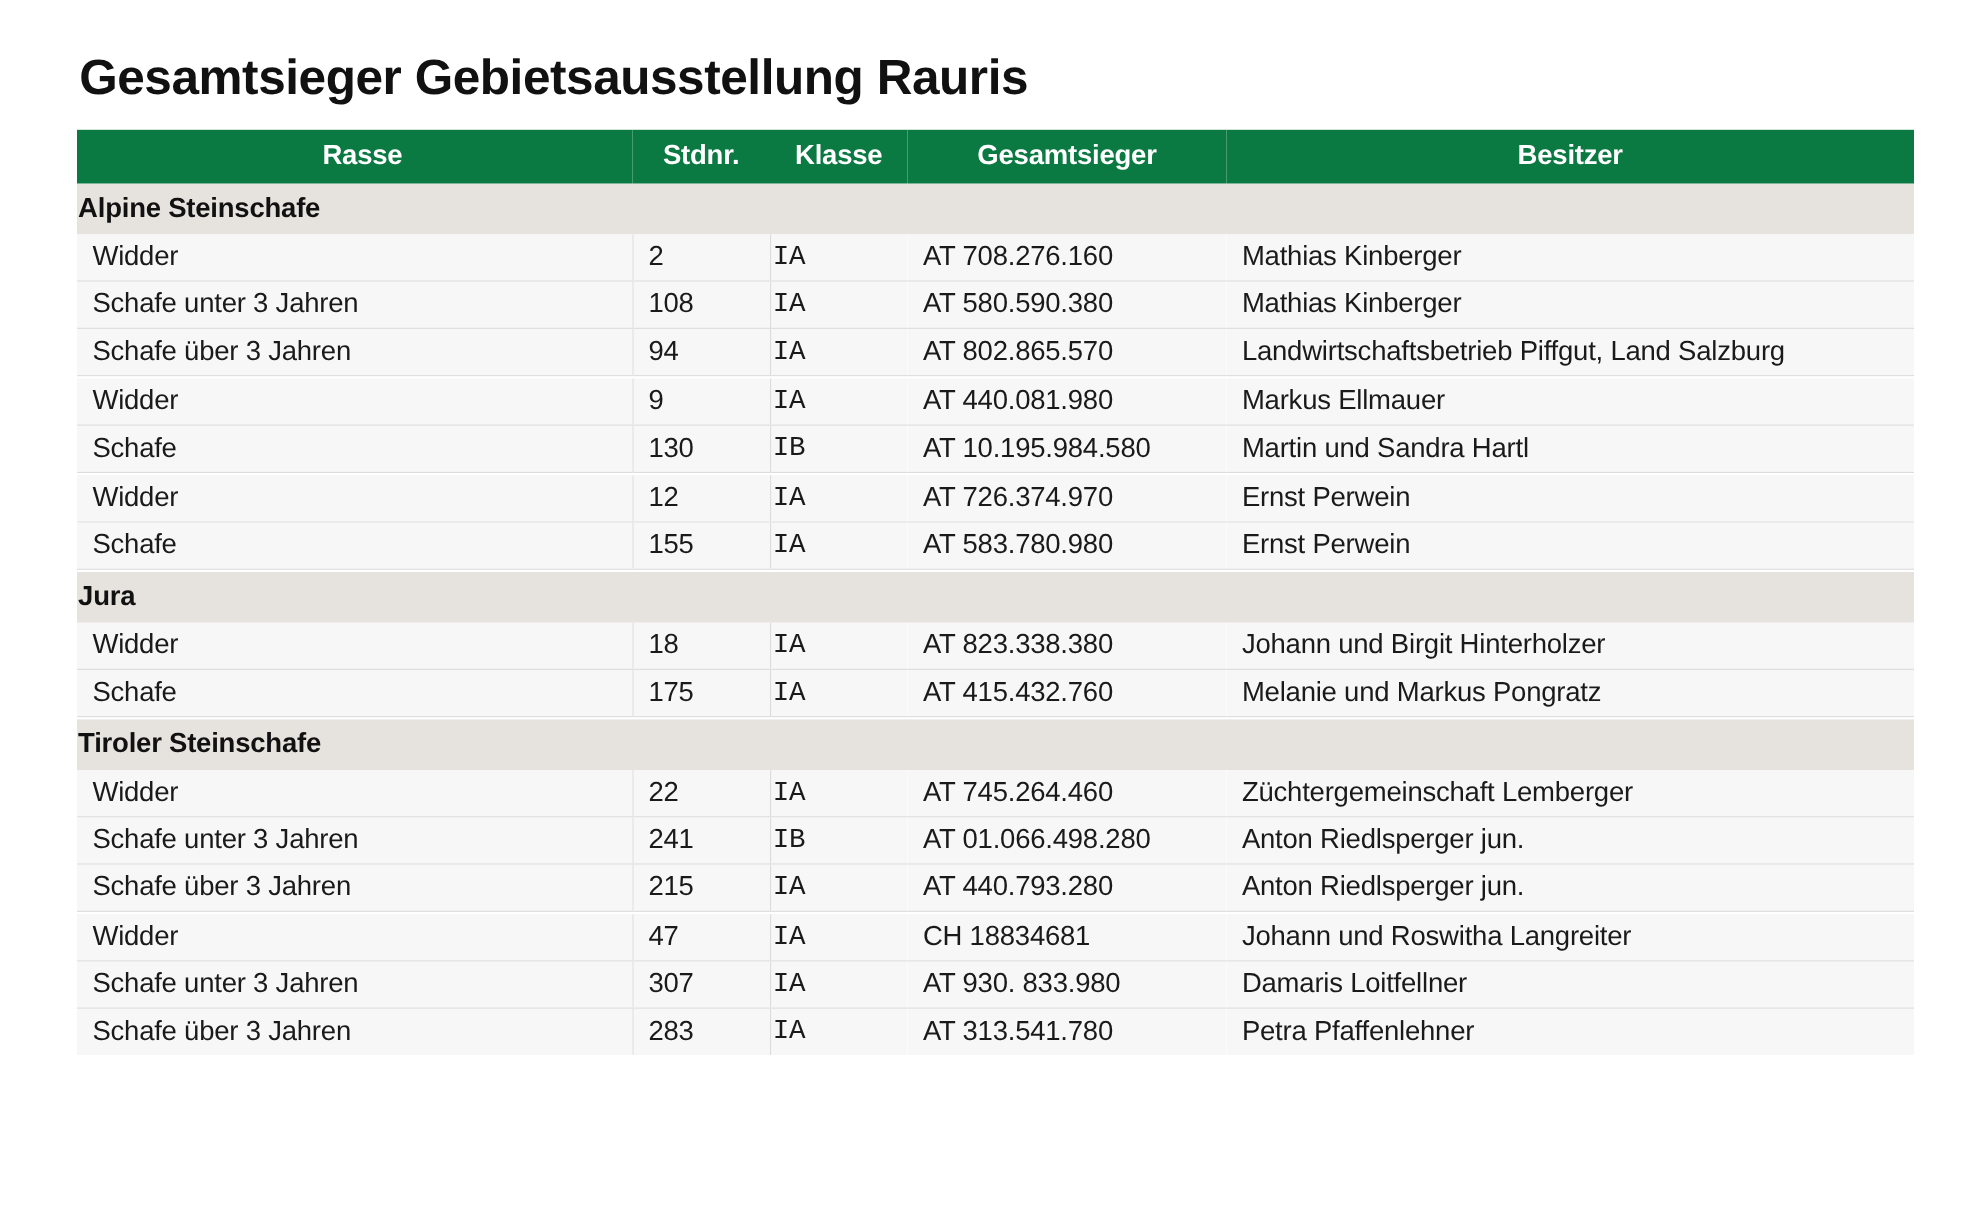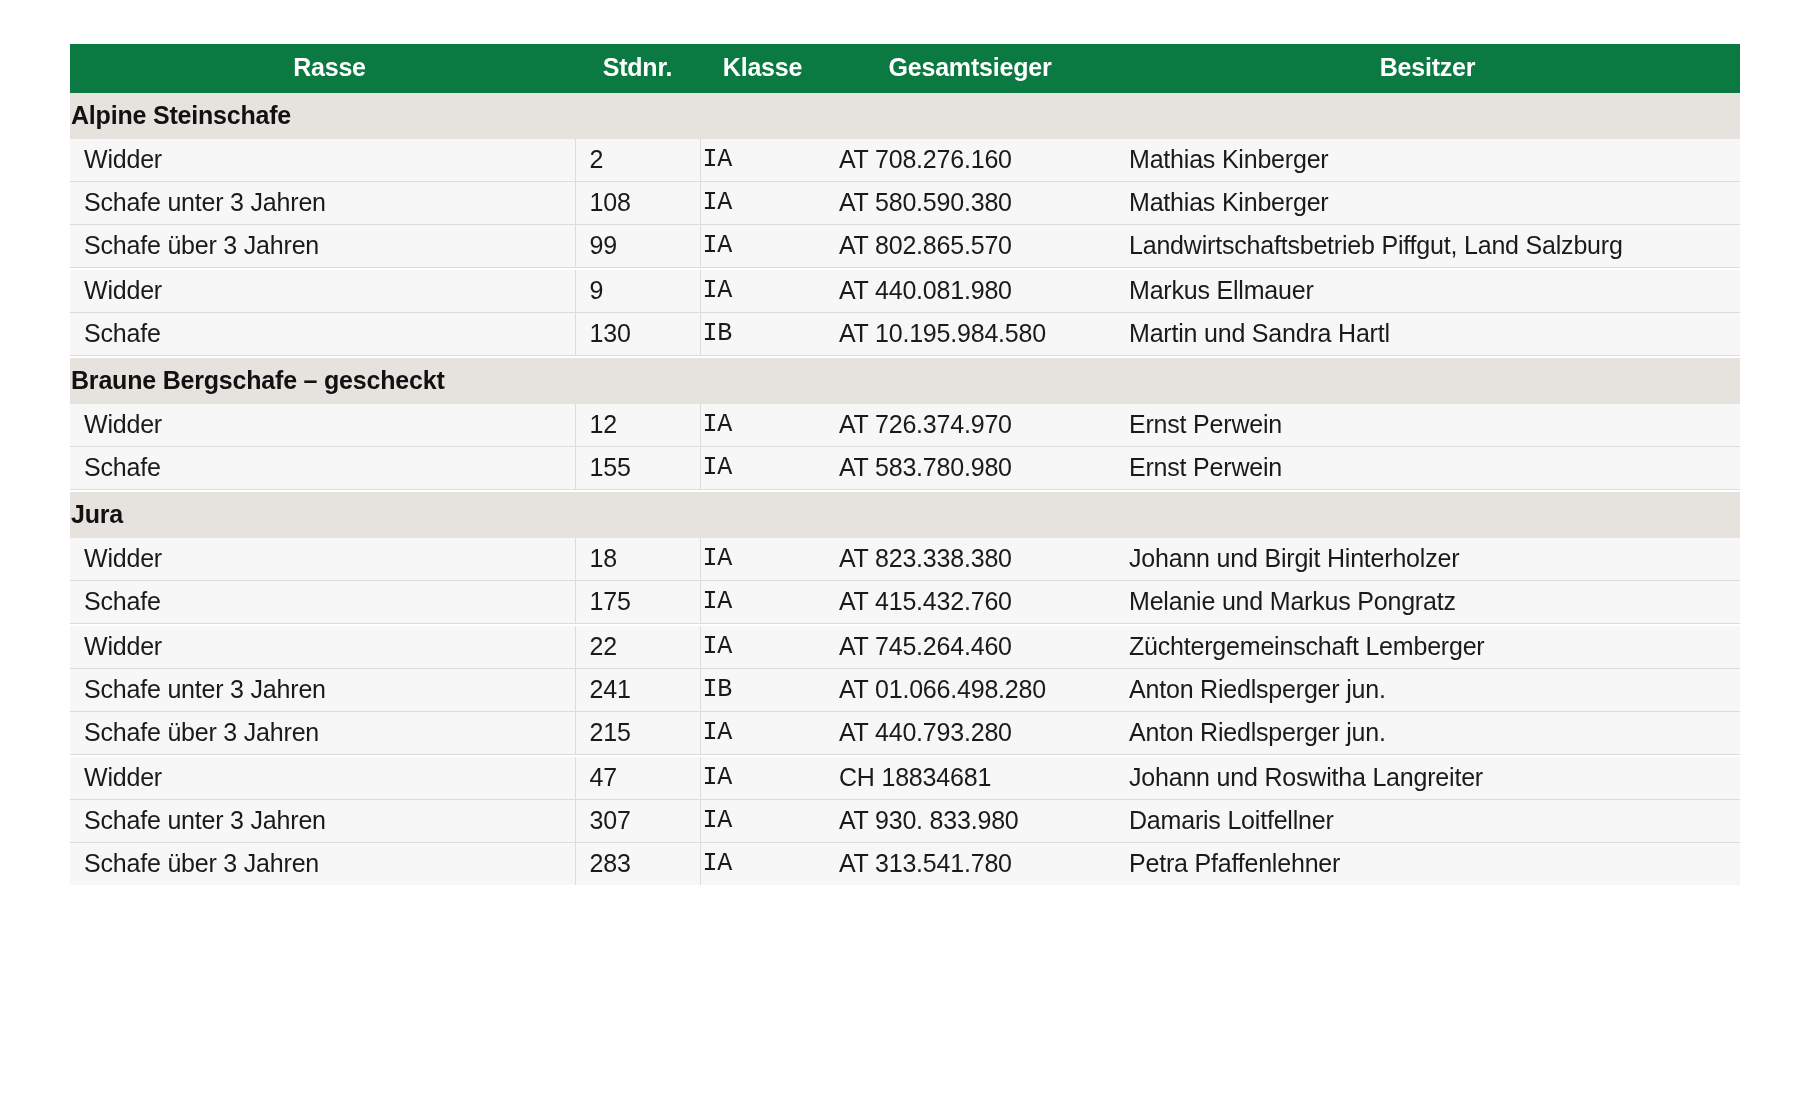--- a/index.html
+++ b/index.html
@@ -76,20 +76,21 @@
     padding: 0;
     background: #ffffff;
     border: none;
   }
 </style>
 </head>
 <body>
 
 <div class="page">
 
+  <h1 class="title">Gesamtsieger Gebietsausstellung Rauris</h1>
 
   <table class="data">
     <colgroup>
       <col class="c-rasse">
       <col class="c-stdnr">
       <col class="c-klasse">
       <col class="c-leben">
       <col class="c-besitz">
     </colgroup>
     <thead>
@@ -114,21 +115,21 @@
         </tr>
         <tr class="row">
           <td class="cell-rasse">Schafe unter 3 Jahren</td>
           <td class="cell-stdnr">108</td>
           <td class="cell-klasse">IA</td>
           <td class="cell-lebensnummer">AT 580.590.380</td>
           <td class="cell-besitzer">Mathias Kinberger</td>
         </tr>
         <tr class="row">
           <td class="cell-rasse">Schafe über 3 Jahren</td>
-          <td class="cell-stdnr">99</td>
+          <td class="cell-stdnr">94</td>
           <td class="cell-klasse">IA</td>
           <td class="cell-lebensnummer">AT 802.865.570</td>
           <td class="cell-besitzer">Landwirtschaftsbetrieb Piffgut, Land Salzburg</td>
         </tr>
         <tr class="spacer">
           <td colspan="5"></td>
         </tr>
         <tr class="row">
           <td class="cell-rasse">Widder</td>
           <td class="cell-stdnr">9</td>
@@ -139,23 +140,20 @@
         <tr class="row">
           <td class="cell-rasse">Schafe</td>
           <td class="cell-stdnr">130</td>
           <td class="cell-klasse">IB</td>
           <td class="cell-lebensnummer">AT 10.195.984.580</td>
           <td class="cell-besitzer">Martin und Sandra Hartl</td>
         </tr>
         <tr class="spacer">
           <td colspan="5"></td>
         </tr>
-        <tr class="group">
-          <td colspan="5">Braune Bergschafe – gescheckt</td>
-        </tr>
         <tr class="row">
           <td class="cell-rasse">Widder</td>
           <td class="cell-stdnr">12</td>
           <td class="cell-klasse">IA</td>
           <td class="cell-lebensnummer">AT 726.374.970</td>
           <td class="cell-besitzer">Ernst Perwein</td>
         </tr>
         <tr class="row">
           <td class="cell-rasse">Schafe</td>
           <td class="cell-stdnr">155</td>
@@ -178,20 +176,23 @@
         </tr>
         <tr class="row">
           <td class="cell-rasse">Schafe</td>
           <td class="cell-stdnr">175</td>
           <td class="cell-klasse">IA</td>
           <td class="cell-lebensnummer">AT 415.432.760</td>
           <td class="cell-besitzer">Melanie und Markus Pongratz</td>
         </tr>
         <tr class="spacer">
           <td colspan="5"></td>
+        </tr>
+        <tr class="group">
+          <td colspan="5">Tiroler Steinschafe</td>
         </tr>
         <tr class="row">
           <td class="cell-rasse">Widder</td>
           <td class="cell-stdnr">22</td>
           <td class="cell-klasse">IA</td>
           <td class="cell-lebensnummer">AT 745.264.460</td>
           <td class="cell-besitzer">Züchtergemeinschaft Lemberger</td>
         </tr>
         <tr class="row">
           <td class="cell-rasse">Schafe unter 3 Jahren</td>

